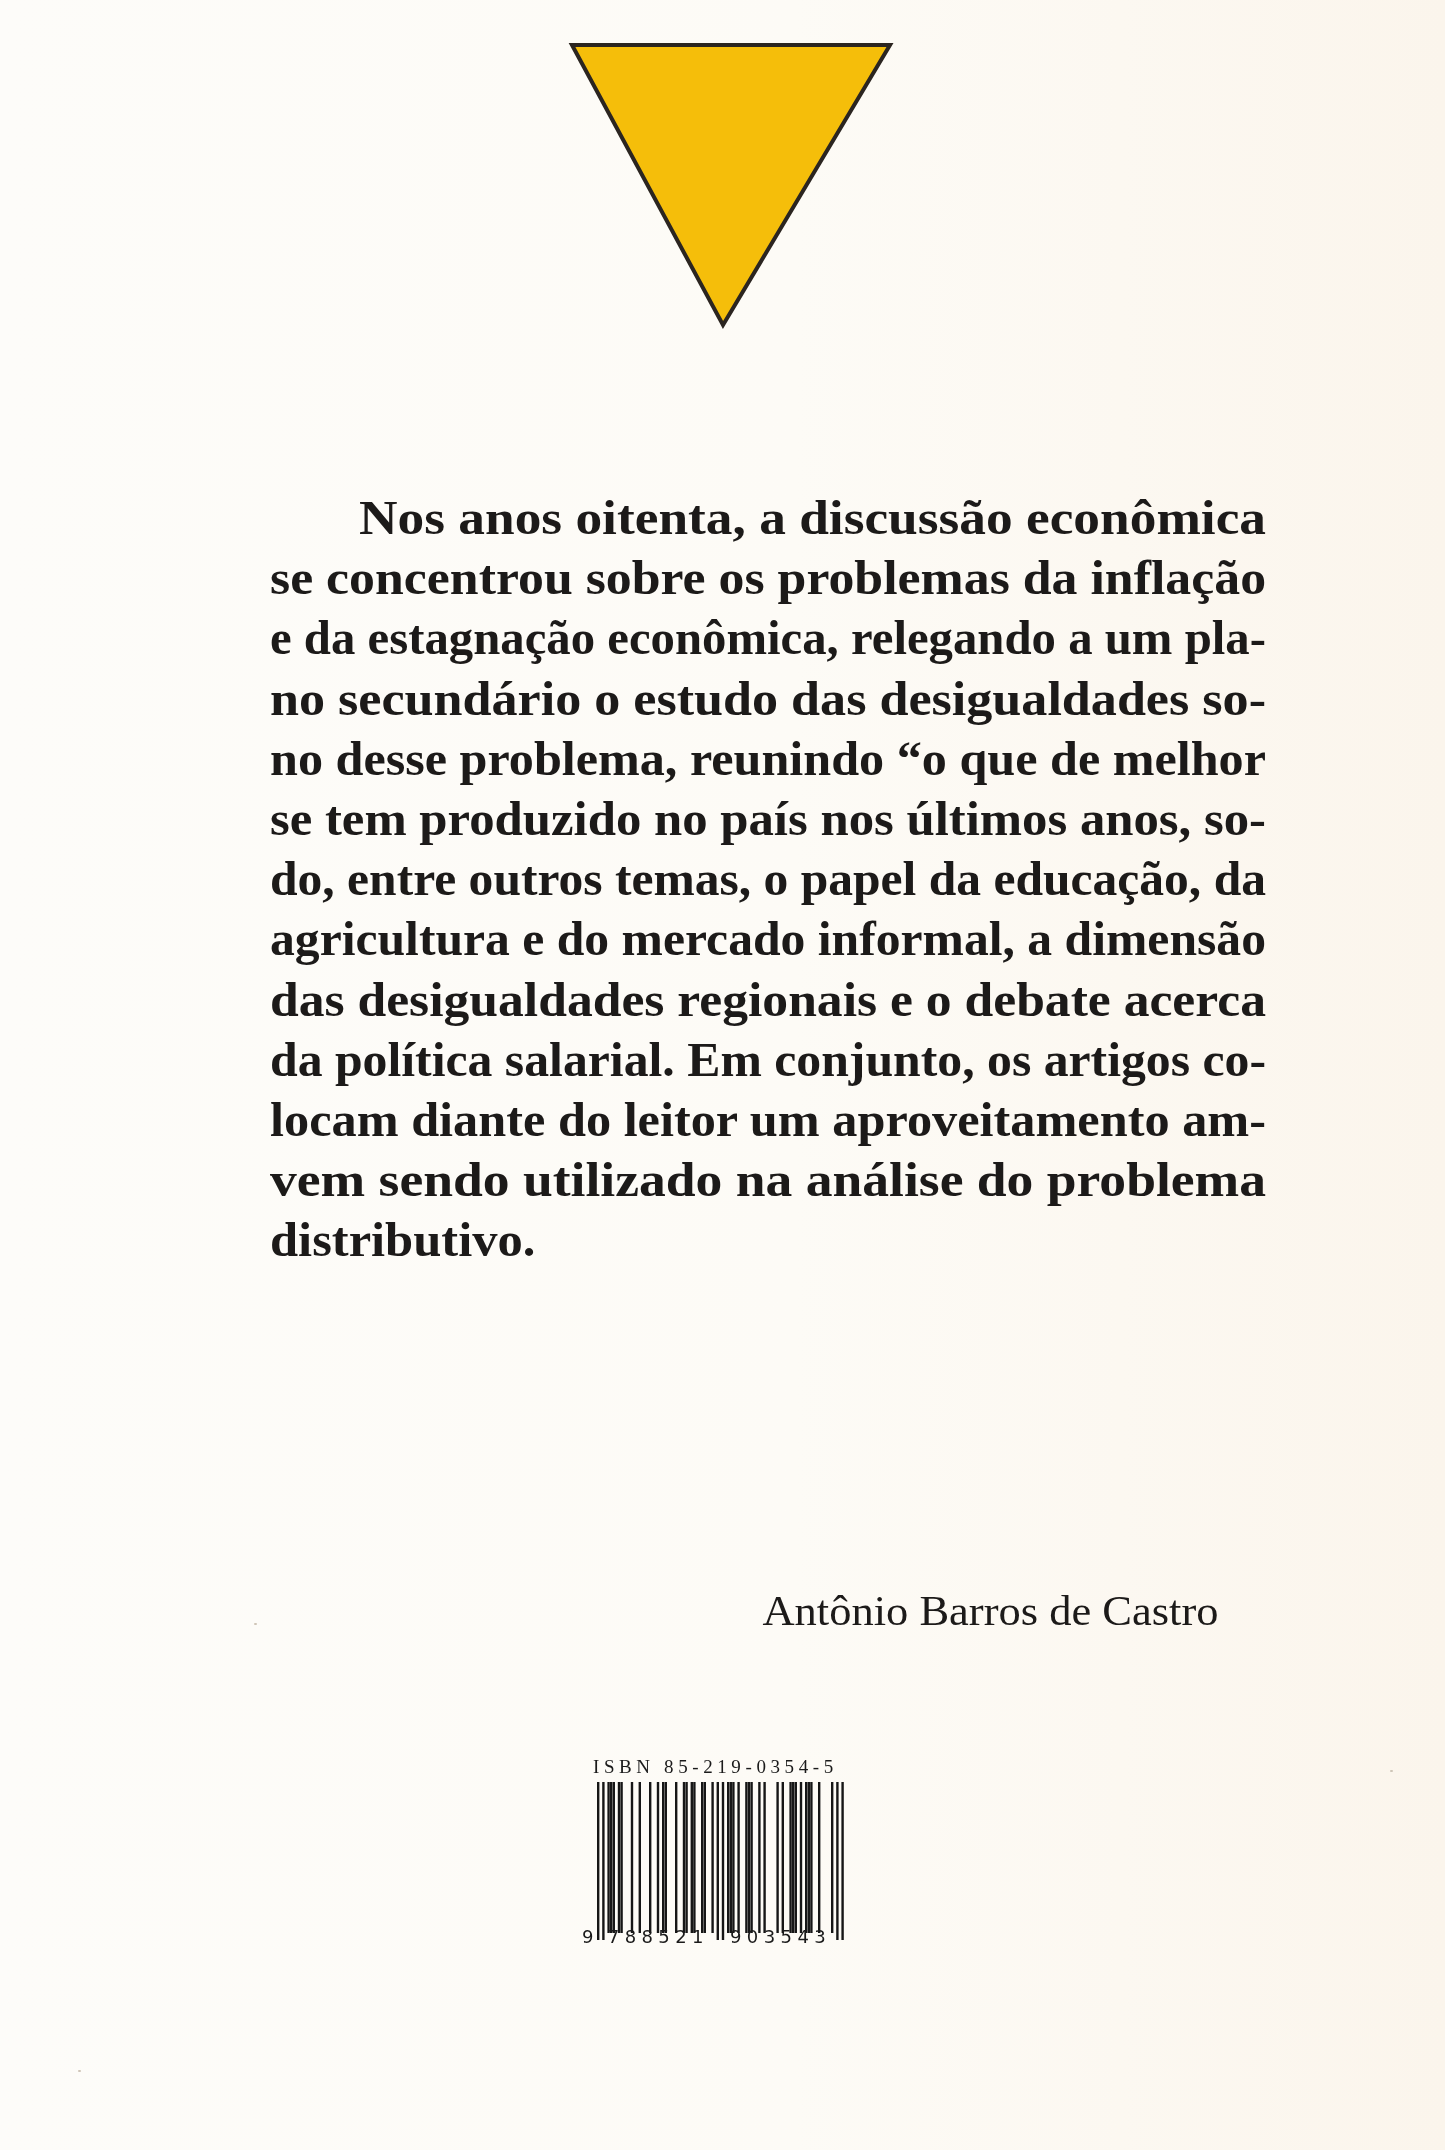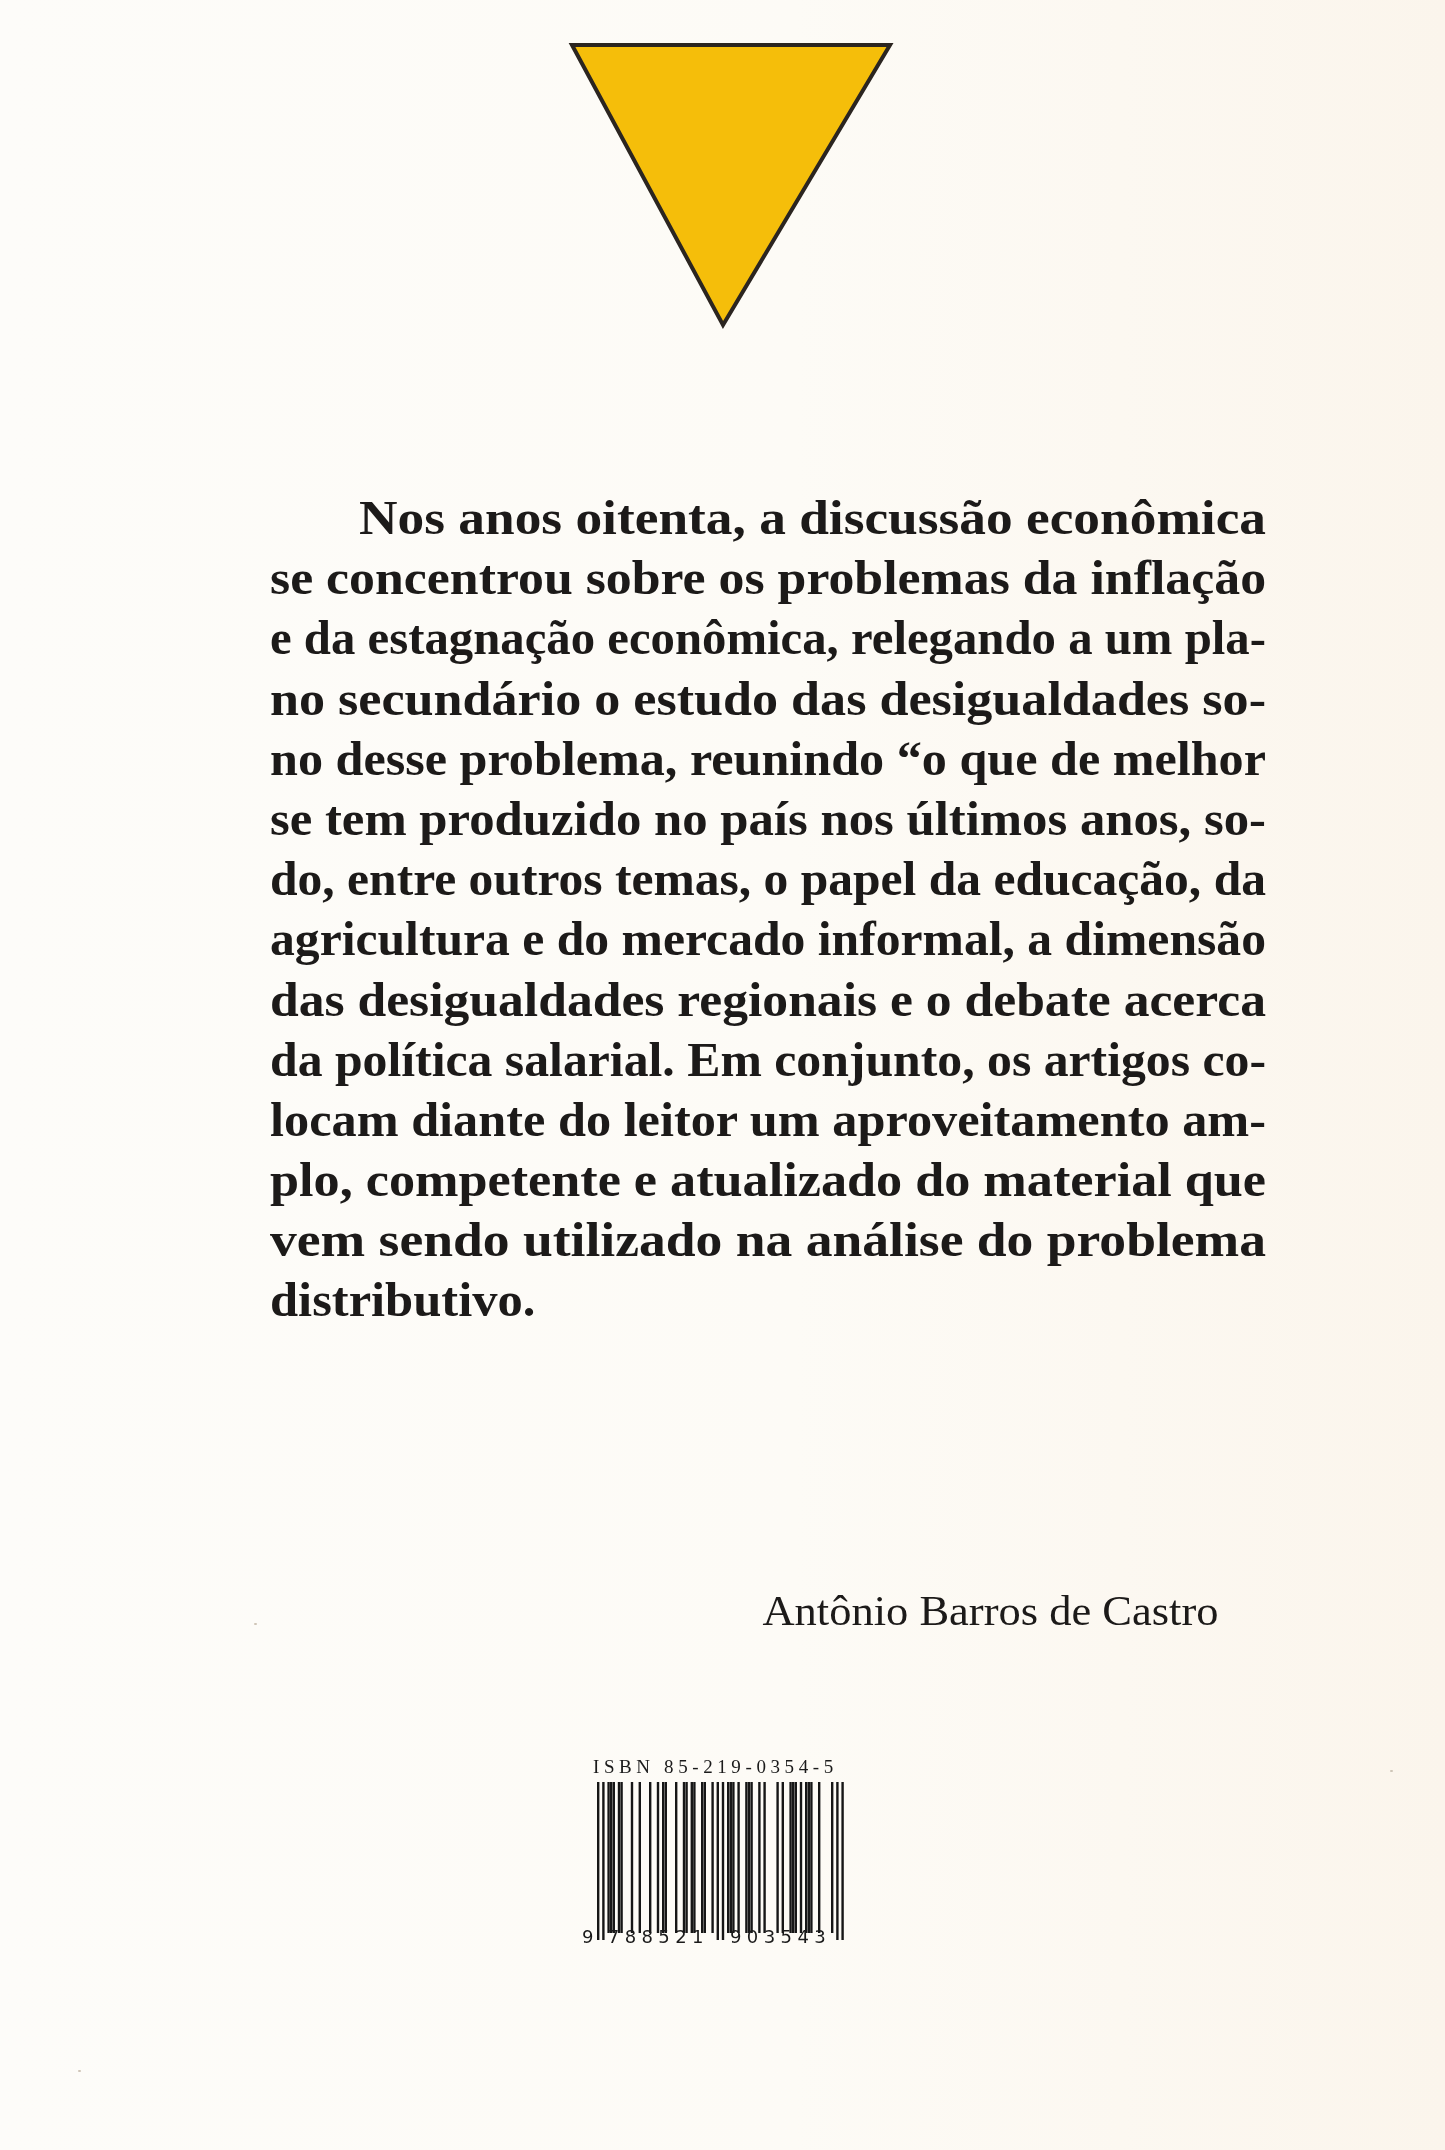--- a/index.html
+++ b/index.html
@@ -109,21 +109,20 @@
     <div class="line"><span class="txt" style="transform: scaleX(1.0795);">se concentrou sobre os problemas da inflação</span></div>
     <div class="line"><span class="txt" style="transform: scaleX(1.0159);">e da estagnação econômica, relegando a um pla-</span></div>
     <div class="line"><span class="txt" style="transform: scaleX(1.0855);">no secundário o estudo das desigualdades so-</span></div>
     <div class="line"><span class="txt" style="transform: scaleX(1.0451);">no desse problema, reunindo “o que de melhor</span></div>
     <div class="line"><span class="txt" style="transform: scaleX(1.0574);">se tem produzido no país nos últimos anos, so-</span></div>
     <div class="line"><span class="txt" style="transform: scaleX(1.0322);">do, entre outros temas, o papel da educação, da</span></div>
     <div class="line"><span class="txt" style="transform: scaleX(1.0342);">agricultura e do mercado informal, a dimensão</span></div>
     <div class="line"><span class="txt" style="transform: scaleX(1.0753);">das desigualdades regionais e o debate acerca</span></div>
     <div class="line"><span class="txt" style="transform: scaleX(1.0361);">da política salarial. Em conjunto, os artigos co-</span></div>
     <div class="line"><span class="txt" style="transform: scaleX(1.0483);">locam diante do leitor um aproveitamento am-</span></div>
-    <div class="line"><span class="txt" style="transform: scaleX(1.0875);">plo, competente e atualizado do material que</span></div>
     <div class="line"><span class="txt" style="transform: scaleX(1.1159);">vem sendo utilizado na análise do problema</span></div>
     <div class="line"><span class="txt" style="transform: scaleX(1.0529);">distributivo.</span></div>
   </div>
 
   <div class="signature">
     <span class="txt" style="transform: scaleX(1.0593);">Antônio Barros de Castro</span>
   </div>
 
   <div class="isbn-block">
     <div class="isbn-label">ISBN 85-219-0354-5</div>

